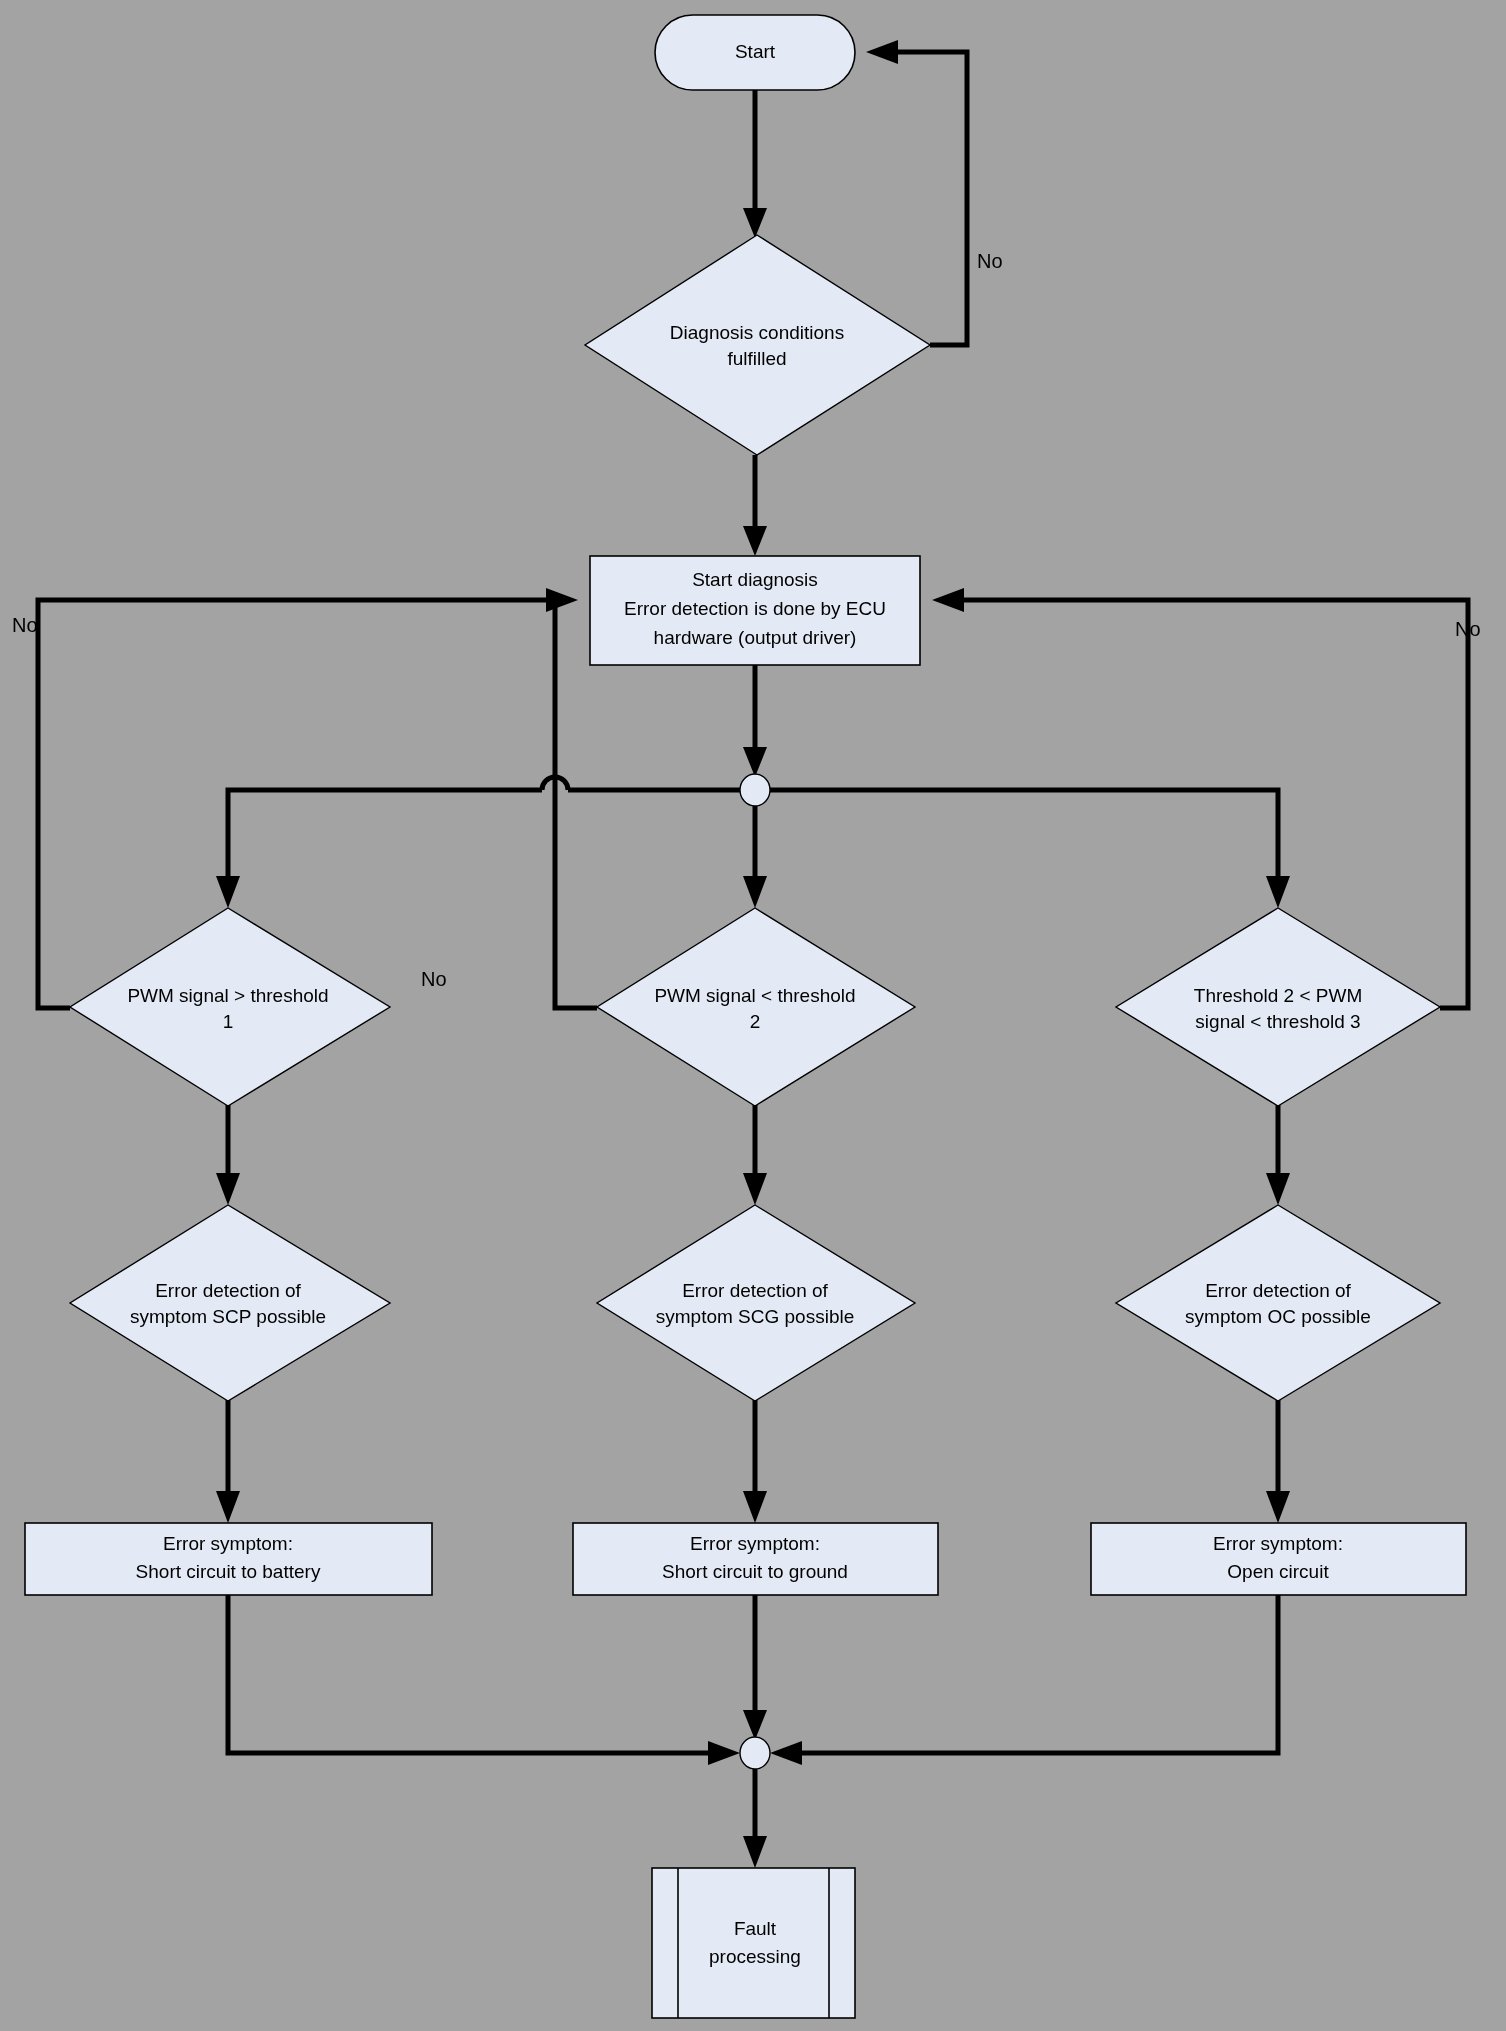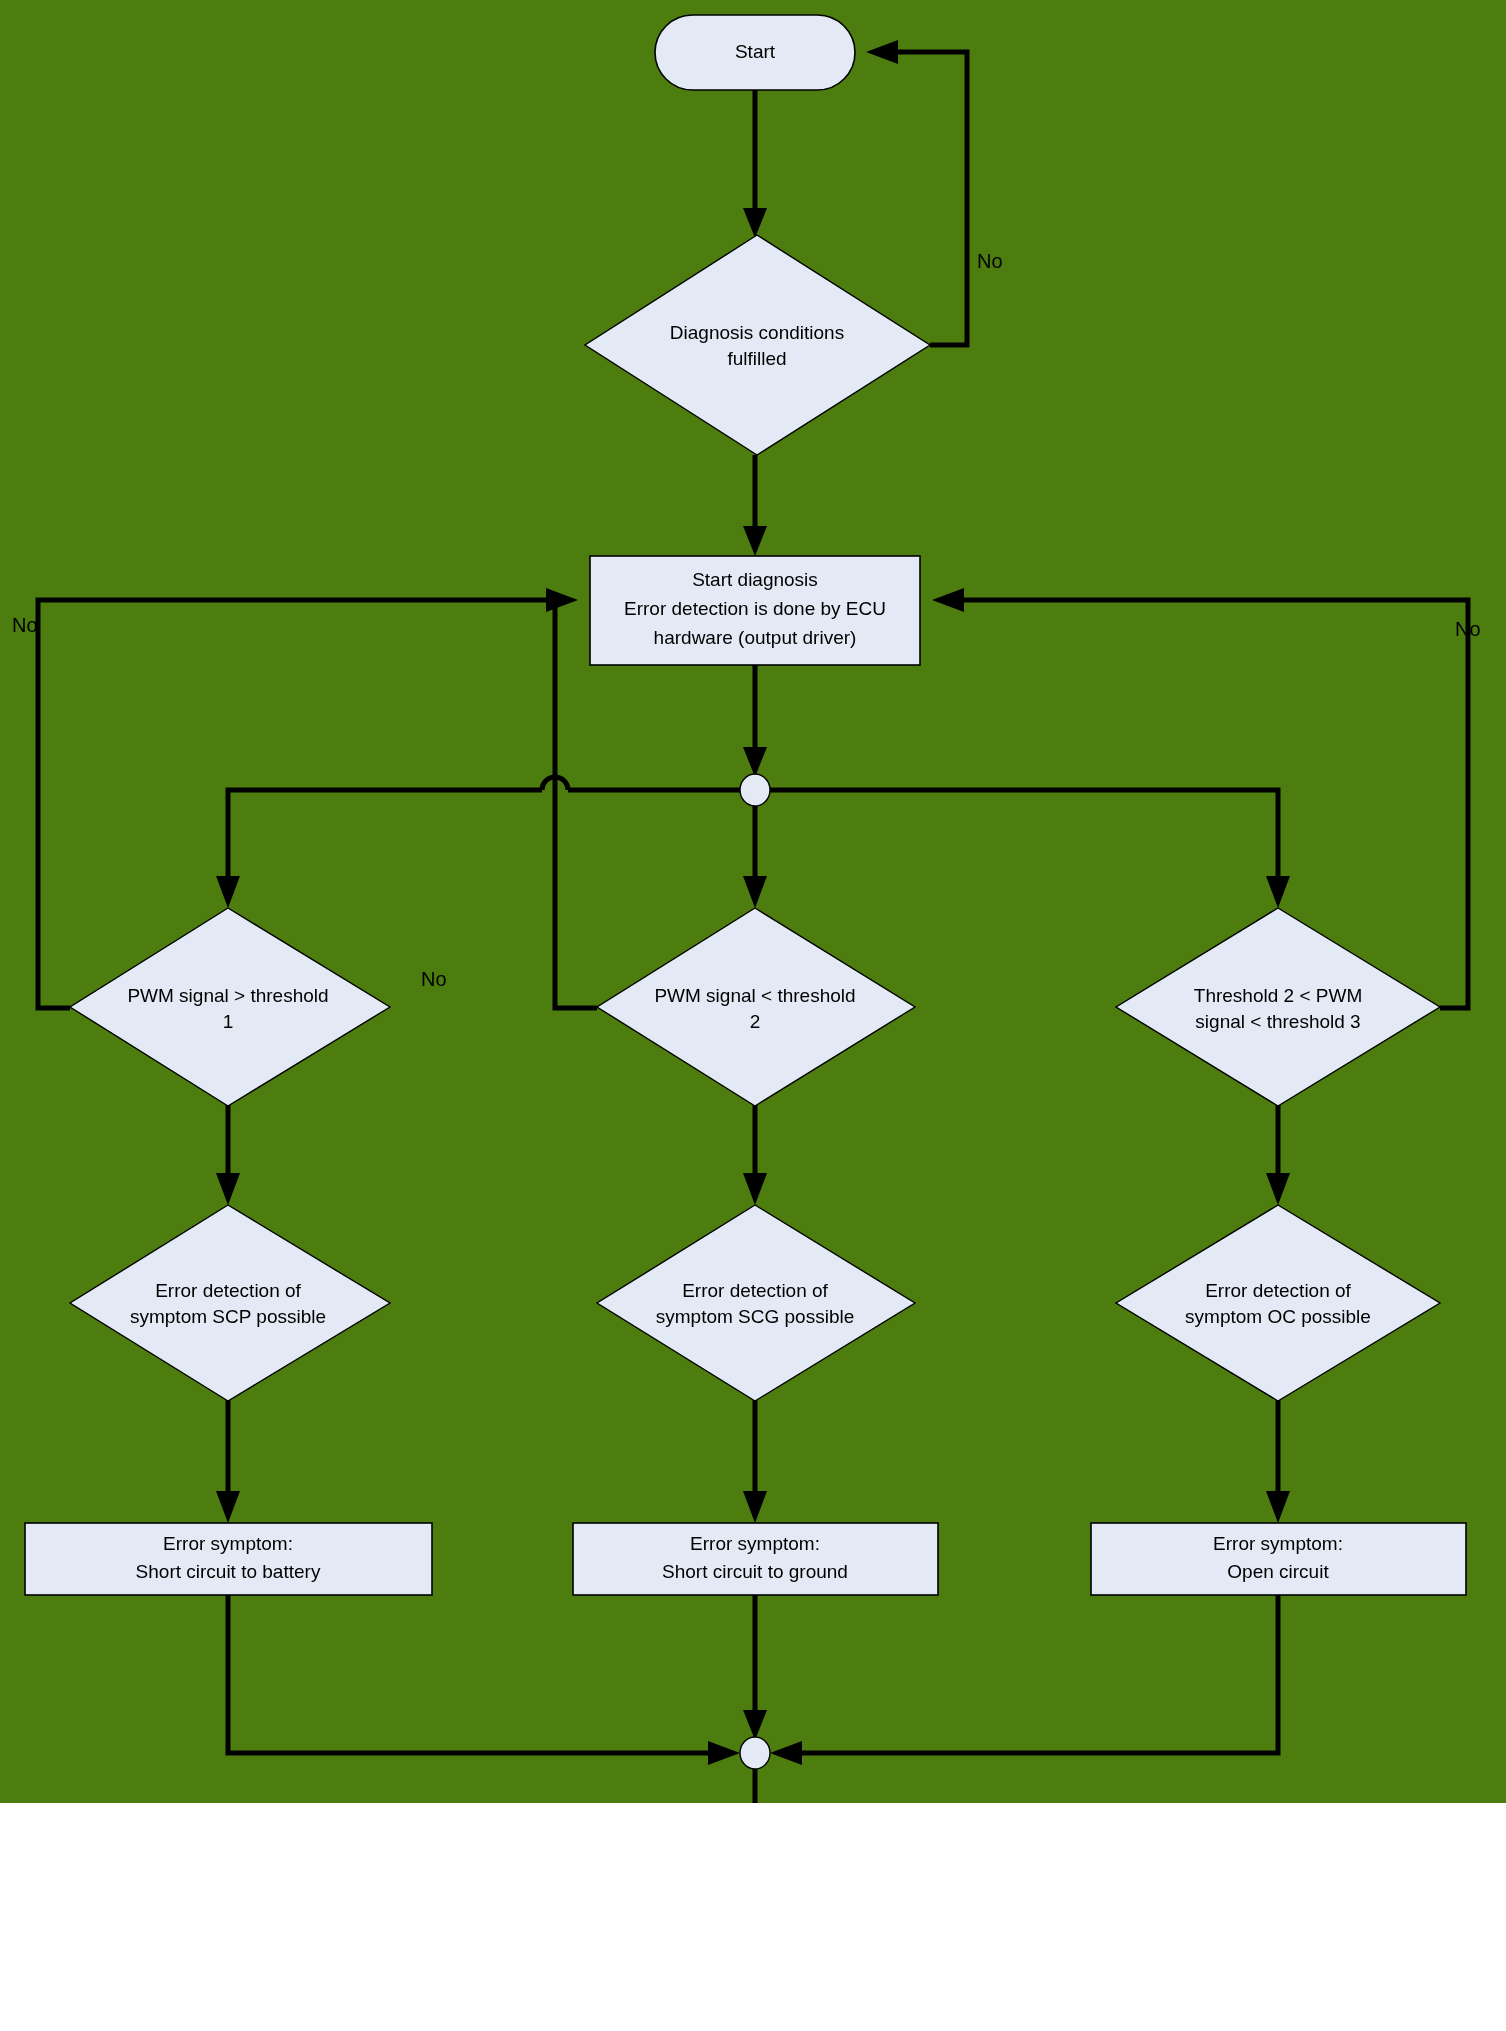--- a/index.html
+++ b/index.html
@@ -1,17 +1,17 @@
 <!DOCTYPE html>
 <html><head>
 <meta charset="utf-8">
 <style>
   html,body{margin:0;padding:0;background:#ffffff;}
   body{font-family:"Liberation Sans",sans-serif;}
-  #page{position:relative;width:1506px;height:1803px;background:#4d7c0f;overflow:hidden;}
+  #page{position:relative;width:1506px;height:2031px;background:#a3a3a3;overflow:hidden;}
   #flow{position:absolute;left:0;top:0;width:1506px;height:2031px;}
   .nodeText{
     font-family:"Liberation Sans",sans-serif;
     font-size:19px;
     fill:#000000;
     text-anchor:middle;
     dominant-baseline:middle;
   }
   .edgeLabel{
     font-family:"Liberation Sans",sans-serif;

